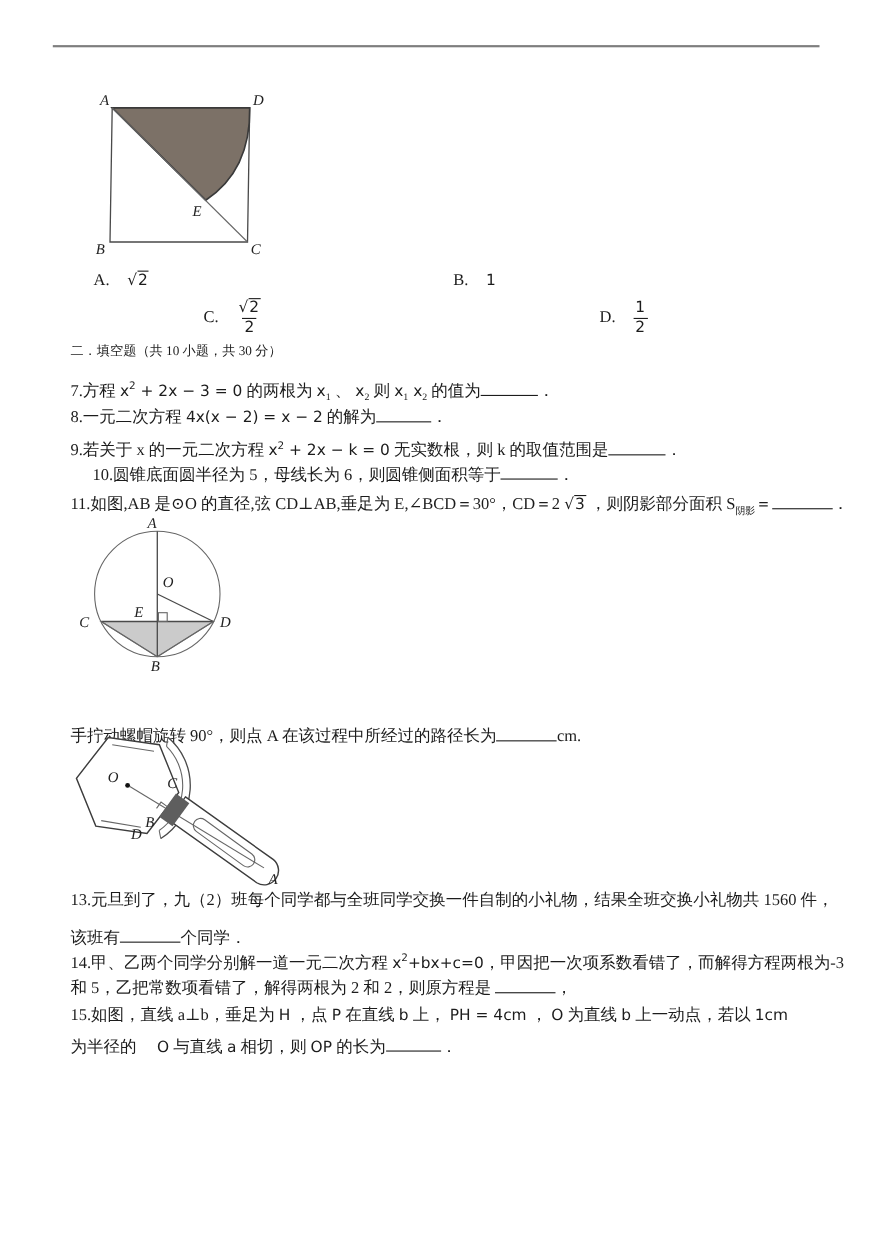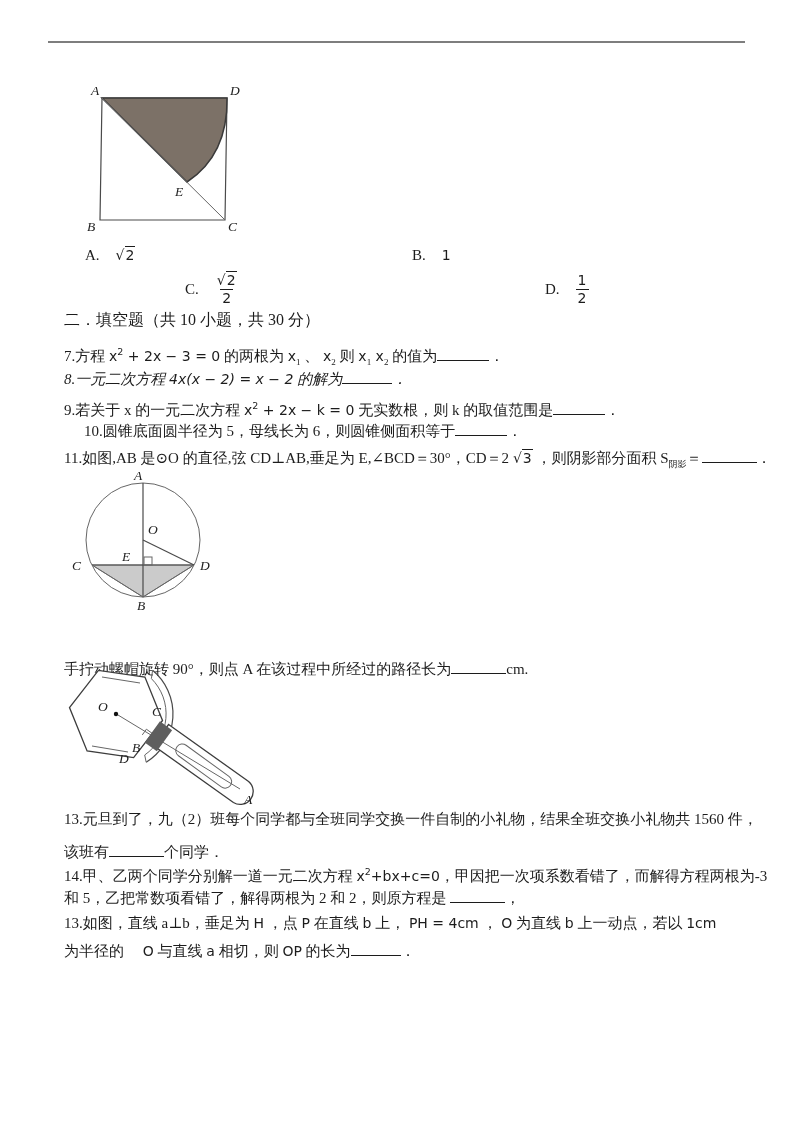--- a/index.html
+++ b/index.html
@@ -8,21 +8,21 @@
   }
   *{margin:0;padding:0;box-sizing:border-box;}
   body{background:#e8e8e8;font-family:"Liberation Serif","DejaVu Serif",serif;color:var(--text);}
   .page{position:relative;width:793px;height:1122px;background:var(--page_bg);margin:0 auto;overflow:hidden;}
   .top-rule{position:absolute;left:48px;top:41px;width:697px;height:2px;background:var(--rule);}
   .fig{position:absolute;}
   .fig-square{left:85px;top:80px;}
   .fig-circle{left:58px;top:470px;}
   .fig-wrench{left:66px;top:660px;}
   .line{position:absolute;left:64px;font-size:15px;line-height:21px;white-space:nowrap;}
-  .section{font-size:16px;}
+  .section{font-size:12px;}
   .math{font-family:"DejaVu Sans","Liberation Sans",sans-serif;font-size:14px;}
   sup{font-size:9.5px;font-family:"DejaVu Sans",sans-serif;}
   sub{font-size:9px;}
   .sqrt{font-family:"DejaVu Sans",sans-serif;font-size:14px;white-space:nowrap;}
   .sqrt .rad{border-top:1.4px solid var(--text);padding:0 1px;}
   .blank{display:inline-block;border-bottom:1px solid var(--text);height:15px;vertical-align:baseline;}
   .frac{display:inline-flex;flex-direction:column;align-items:center;font-size:12.5px;line-height:1.2;vertical-align:middle;}
   .frac .den{border-top:1.2px solid var(--text);padding:0 2px;}
   .frac .num{padding:0 2px;}
   .choice{position:absolute;display:flex;align-items:center;gap:16px;font-size:15px;}
@@ -70,21 +70,21 @@
   <div class="choice" style="left:545px;top:272px;">
     <span>D.</span>
     <span><span class="frac">
           <span class="num"><span class="math">1</span></span>
           <span class="den"><span class="math">2</span></span>
         </span></span>
   </div>
 
   <div class="line section" style="top:309px;">二．填空题（共 10 小题，共 30 分）</div>
   <div class="line" style="top:341px;"><span>7.方程 </span><span class="math">x</span><sup>2</sup><span class="math"> + 2x − 3 = 0</span><span> 的两根为 </span><span class="math">x</span><sub>1</sub><span> 、 </span><span class="math">x</span><sub>2</sub><span> 则 </span><span class="math">x</span><sub>1</sub><span class="math">  x</span><sub>2</sub><span> 的值为</span><span class="blank" style="width: 52px;"></span><span>．</span></div>
-  <div class="line" style="top:369px;font-style:italic;"><span>8.一元二次方程 </span><span class="math">4x(x − 2) = x − 2</span><span> 的解为</span><span class="blank" style="width: 50px;"></span><span>．</span></div>
+  <div class="line" style="top:369px;"><span>8.一元二次方程 </span><span class="math">4x(x − 2) = x − 2</span><span> 的解为</span><span class="blank" style="width: 50px;"></span><span>．</span></div>
   <div class="line" style="top:395px;"><span>9.若关于 x 的一元二次方程 </span><span class="math">x</span><sup>2</sup><span class="math"> + 2x − k = 0</span><span> 无实数根，则 k 的取值范围是</span><span class="blank" style="width: 52px;"></span><span>．</span></div>
   <div class="line" style="top:421px;margin-left:20px;"><span>10.圆锥底面圆半径为 5，母线长为 6，则圆锥侧面积等于</span><span class="blank" style="width: 52px;"></span><span>．</span></div>
   <div class="line" style="top:448px;"><span>11.如图,AB 是⊙O 的直径,弦 CD⊥AB,垂足为 E,∠BCD＝30°，CD＝2 </span><span class="sqrt">√<span class="rad">3</span></span><span> ，则阴影部分面积 S</span><sub>阴影</sub><span>＝</span><span class="blank" style="width: 55px;"></span><span>．</span></div>
 
   <svg class="fig fig-circle" width="230" height="142" viewBox="0 0 230 142">
     <circle cx="85" cy="70" r="57" class="ln-thin"></circle>
     <polygon points="34,95 136,95 85,127" class="shade2"></polygon>
     <line x1="85" y1="13" x2="85" y2="127" class="ln"></line>
     <line x1="34" y1="95" x2="136" y2="95" class="ln"></line>
     <line x1="85" y1="70" x2="136" y2="95" class="ln"></line>
@@ -119,16 +119,16 @@
     <text x="86" y="56">C</text>
     <text x="66" y="92">B</text>
     <text x="53" y="103">D</text>
     <text x="178" y="144">A</text>
   </svg>
 
   <div class="line" style="top:809px;"><span>13.元旦到了，九（2）班每个同学都与全班同学交换一件自制的小礼物，结果全班交换小礼物共 1560 件，</span></div>
   <div class="line" style="top:842px;"><span>该班有</span><span class="blank" style="width: 55px;"></span><span>个同学．</span></div>
   <div class="line" style="top:861px;"><span>14.甲、乙两个同学分别解一道一元二次方程 </span><span class="math">x</span><sup>2</sup><span class="math">+bx+c=0</span><span>，甲因把一次项系数看错了，而解得方程两根为-3</span></div>
   <div class="line" style="top:888px;"><span>和 5，乙把常数项看错了，解得两根为 2 和 2，则原方程是 </span><span class="blank" style="width: 55px;"></span><span>，</span></div>
-  <div class="line" style="top:913px;"><span>13.如图，直线 a⊥b，垂足为 </span><span class="math">H</span><span> ，点 </span><span class="math">P</span><span> 在直线 </span><span class="math">b</span><span> 上， </span><span class="math">PH = 4cm</span><span> ， </span><span class="math">O</span><span> 为直线 </span><span class="math">b</span><span> 上一动点，若以 </span><span class="math">1cm</span></div>
+  <div class="line" style="top:913px;"><span>15.如图，直线 a⊥b，垂足为 </span><span class="math">H</span><span> ，点 </span><span class="math">P</span><span> 在直线 </span><span class="math">b</span><span> 上， </span><span class="math">PH = 4cm</span><span> ， </span><span class="math">O</span><span> 为直线 </span><span class="math">b</span><span> 上一动点，若以 </span><span class="math">1cm</span></div>
   <div class="line" style="top:941px;"><span>为半径的　 </span><span class="math">O</span><span> 与直线 </span><span class="math">a</span><span> 相切，则 </span><span class="math">OP</span><span> 的长为</span><span class="blank" style="width: 50px;"></span><span>．</span></div>
 
 </div>
 
 </body></html>

